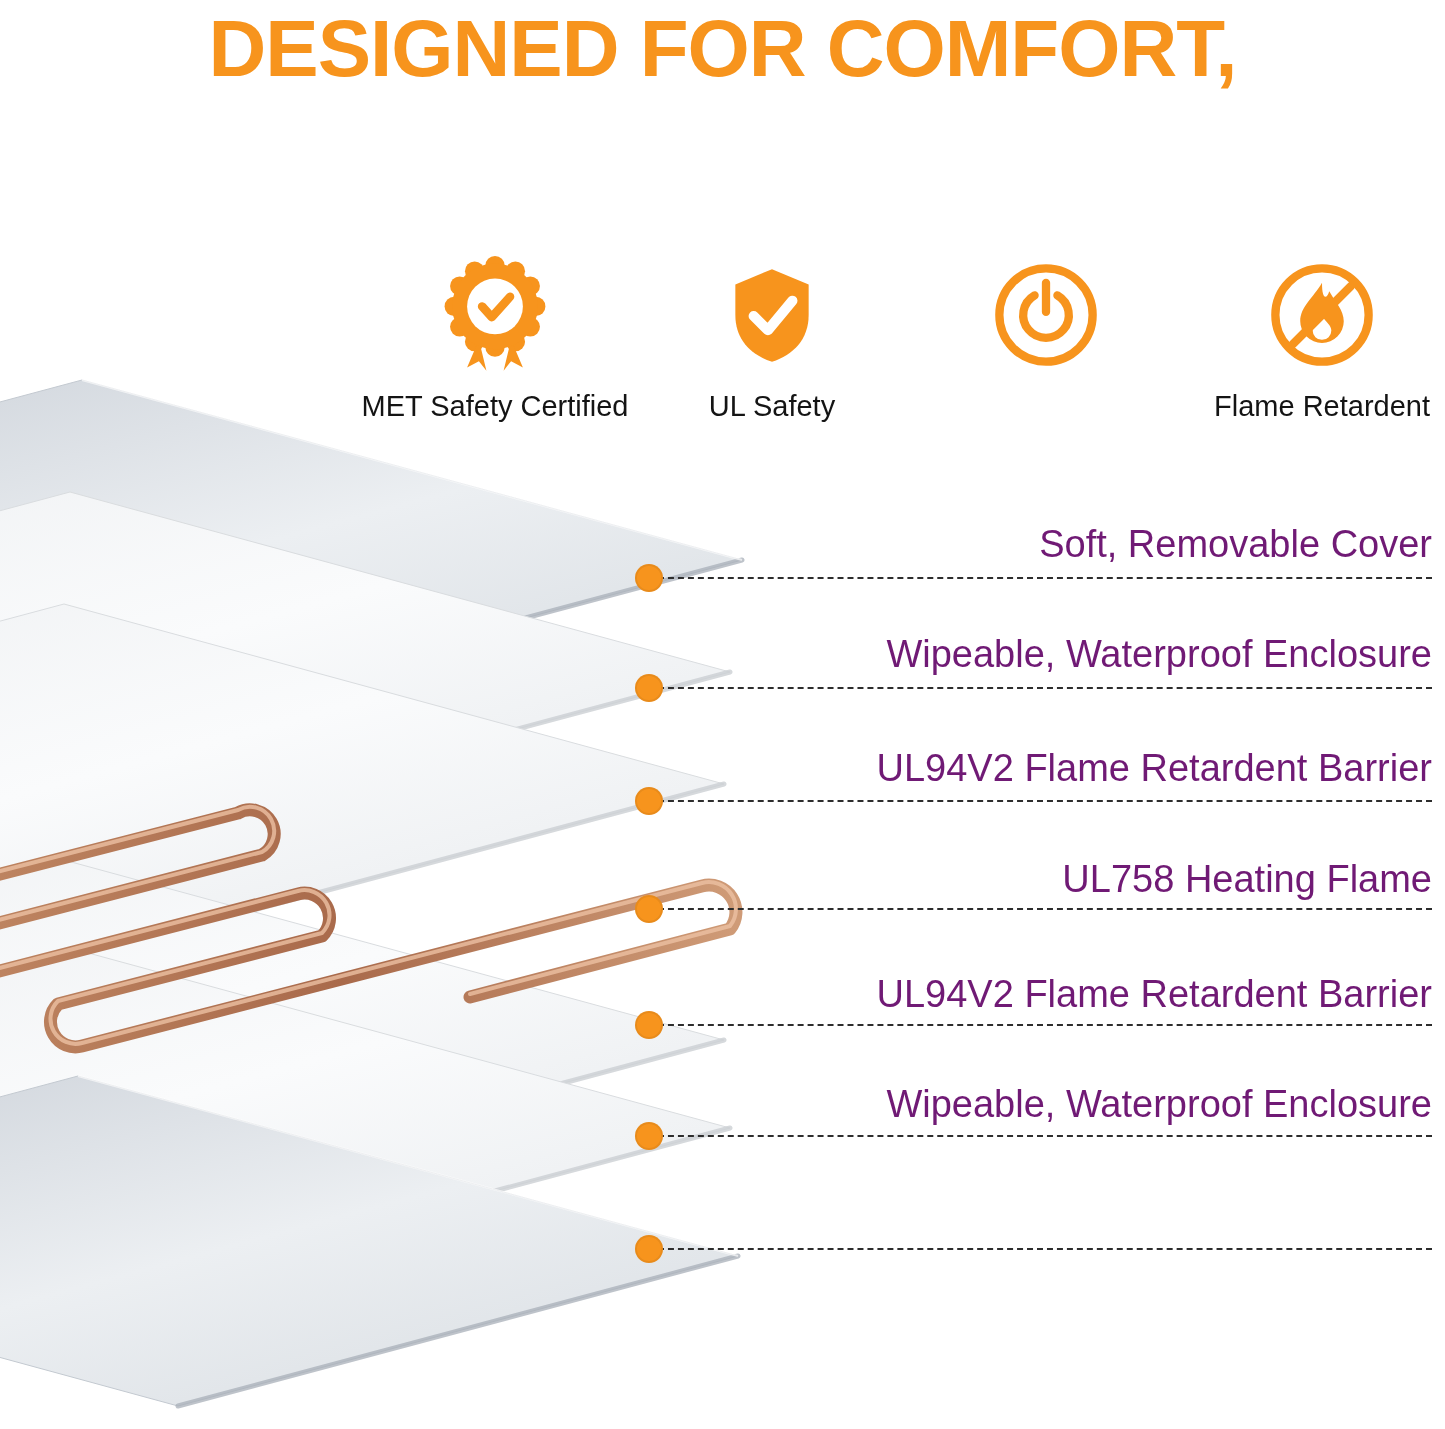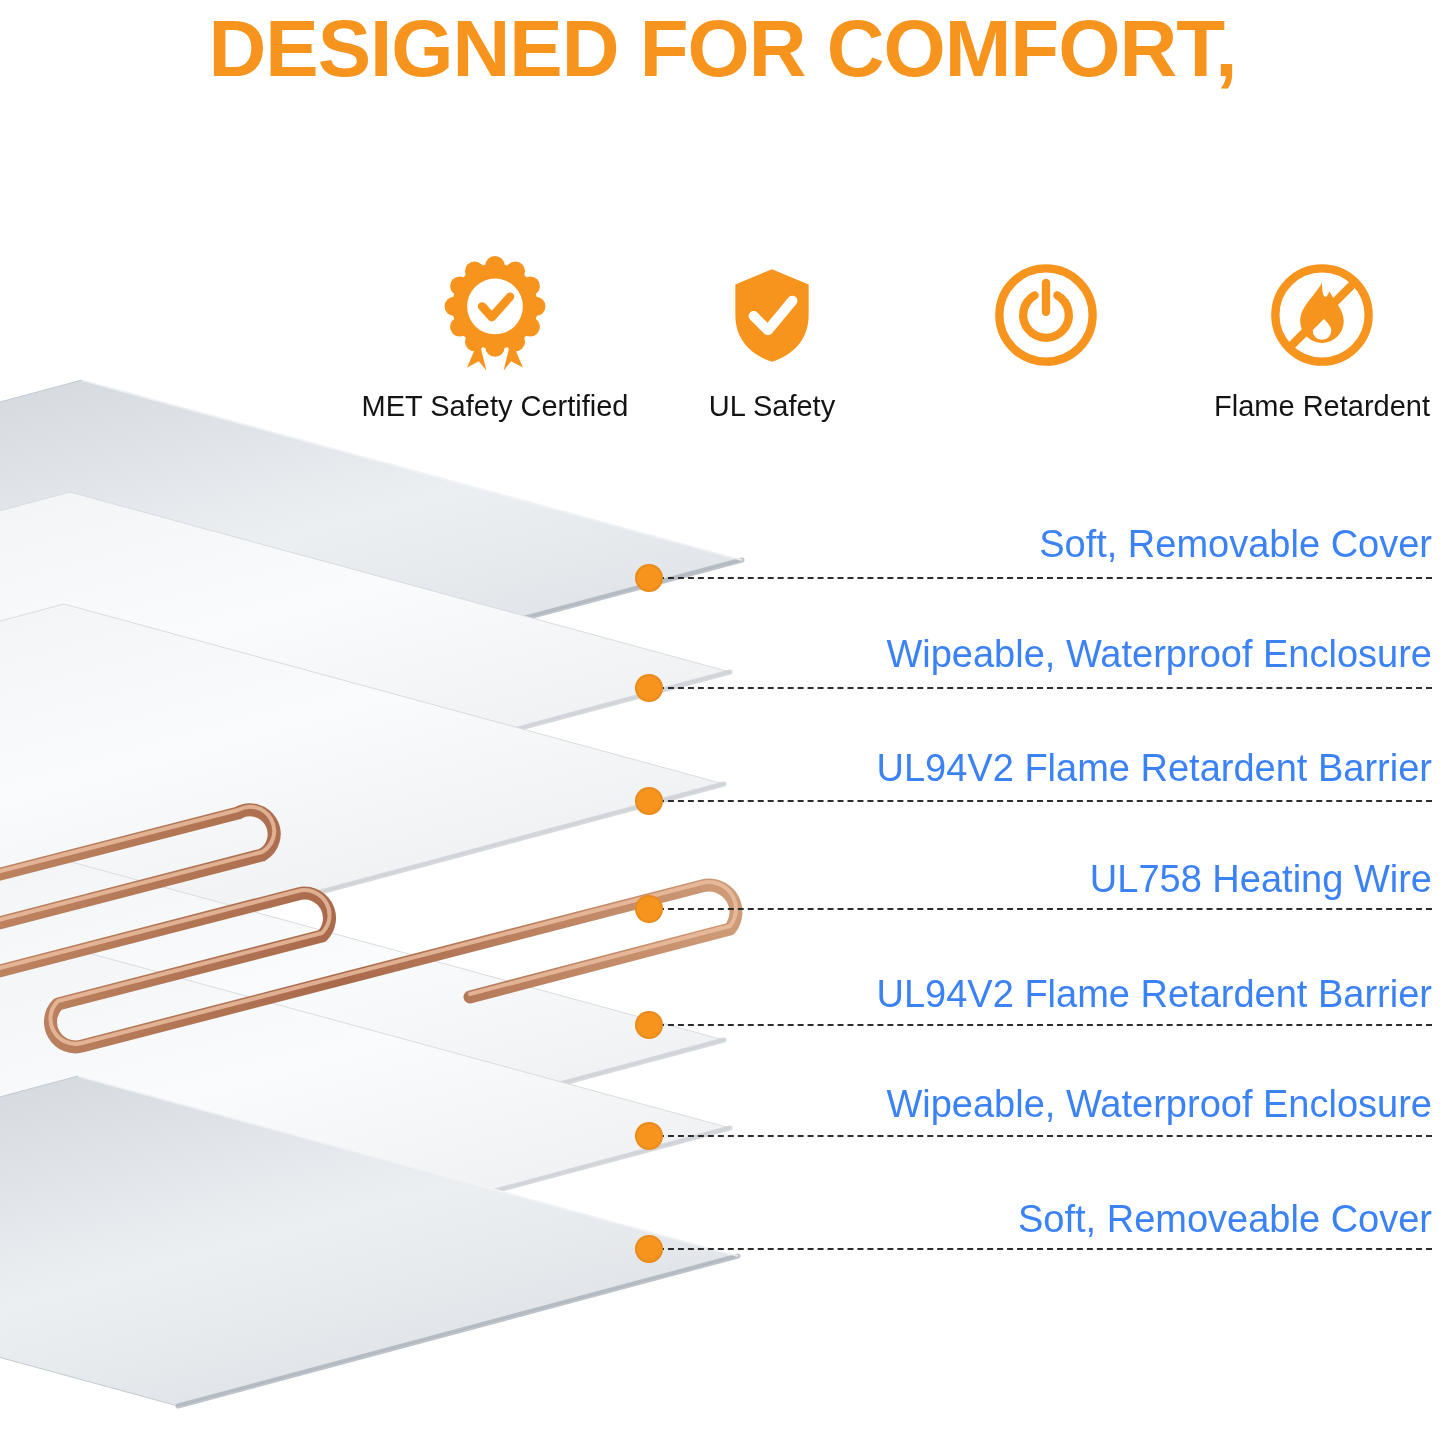--- a/index.html
+++ b/index.html
@@ -25,21 +25,21 @@
   .fill-accent{fill:var(--accent);}
   .stroke-accent{stroke:var(--accent);fill:none;}
   
   .diagram{position:absolute;left:0;top:0;width:1445px;height:1429px;z-index:1;}
   .sheet-edge{stroke-linecap:round;}
   .wire-main{stroke:url(#gradCopper);stroke-width:13;fill:none;stroke-linecap:round;stroke-linejoin:round;}
   .wire-hi{stroke:#ecc0a2;stroke-width:4;fill:none;stroke-linecap:round;stroke-linejoin:round;opacity:.8;}
   
   .callout{
     position:absolute;right:13px;z-index:3;text-align:right;
-    font-size:38px;font-weight:500;color:#3b82f6;white-space:nowrap;
+    font-size:38px;font-weight:500;color:#701a75;white-space:nowrap;
   }
   .c1{top:523px;} .c2{top:633px;} .c3{top:747px;} .c4{top:858px;}
   .c5{top:973px;} .c6{top:1083px;} .c7{top:1198px;}
   .leader{position:absolute;left:648px;width:784px;height:0;border-top:2px dashed #2d2d2d;z-index:3;}
   .l1{top:577px;} .l2{top:687px;} .l3{top:800px;} .l4{top:908px;}
   .l5{top:1024px;} .l6{top:1135px;} .l7{top:1248px;}
   .dot{
     position:absolute;left:-13px;top:-15px;width:28px;height:28px;border-radius:50%;
     background:var(--accent);box-shadow:inset 0 0 0 2px rgba(0,0,0,0.06);
   }
@@ -165,24 +165,23 @@
         <path d="M55 56 C50 62 46 64 46 70 A9 9 0 0 0 64 70 C64 65 59 62 55 56 Z" fill="#ffffff"></path>
         <line x1="27" y1="83" x2="83" y2="27" class="stroke-accent" stroke-width="8" stroke-linecap="round"></line>
       </svg>
     </div>
     <div class="lbl">Flame Retardent</div>
   </div>
 
   <div class="callout c1">Soft, Removable Cover</div>
   <div class="callout c2">Wipeable, Waterproof Enclosure</div>
   <div class="callout c3">UL94V2 Flame Retardent Barrier</div>
-  <div class="callout c4">UL758 Heating Wire</div>
+  <div class="callout c4">UL758 Heating Flame</div>
   <div class="callout c5">UL94V2 Flame Retardent Barrier</div>
   <div class="callout c6">Wipeable, Waterproof Enclosure</div>
-  <div class="callout c7">Soft, Removeable Cover</div>
 
   <div class="leader l1">
       <span class="dot"></span>
     </div>
   <div class="leader l2">
       <span class="dot"></span>
     </div>
   <div class="leader l3">
       <span class="dot"></span>
     </div>

